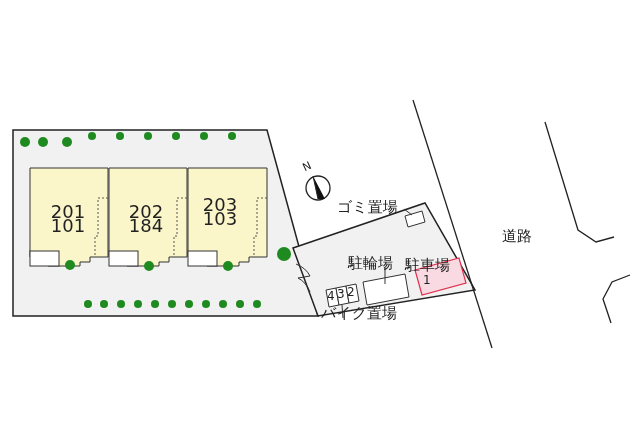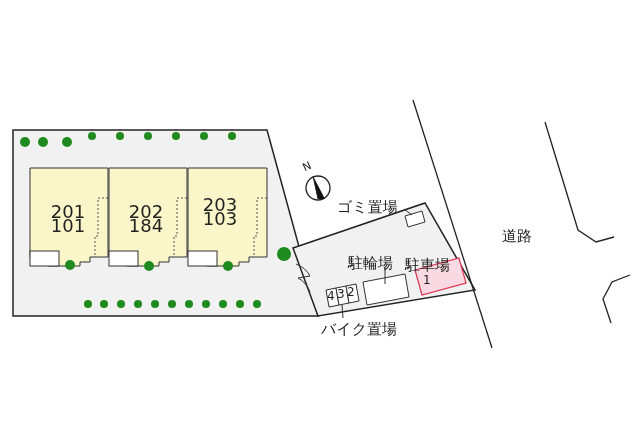--- a/index.html
+++ b/index.html
@@ -98,20 +98,20 @@
   <div>184</div>
 </div>
 <div class="unit-label" style="left:190px; top:198px;">
   <div>203</div>
   <div>103</div>
 </div>
 
 <div class="jp-label" style="left:337px; top:198px;">ゴミ置場</div>
 <div class="jp-label" style="left:348px; top:254px;">駐輪場</div>
 <div class="jp-label" style="left:405px; top:256px;">駐車場</div>
-<div class="jp-label" style="left:321px; top:320px;">バイク置場</div>
+<div class="jp-label" style="left:321px; top:304px;">バイク置場</div>
 <div class="jp-label" style="left:502px; top:227px;">道路</div>
 <div class="jp-label" style="left:303px; top:160px; font-size:11px; transform:rotate(-25deg);">N</div>
 
 <div class="stall-num" style="left:423px; top:273px;">1</div>
 <div class="stall-num" style="left:327px; top:289px;">4</div>
 <div class="stall-num" style="left:337px; top:287px;">3</div>
 <div class="stall-num" style="left:347px; top:285px;">2</div>
 
 </body></html>

